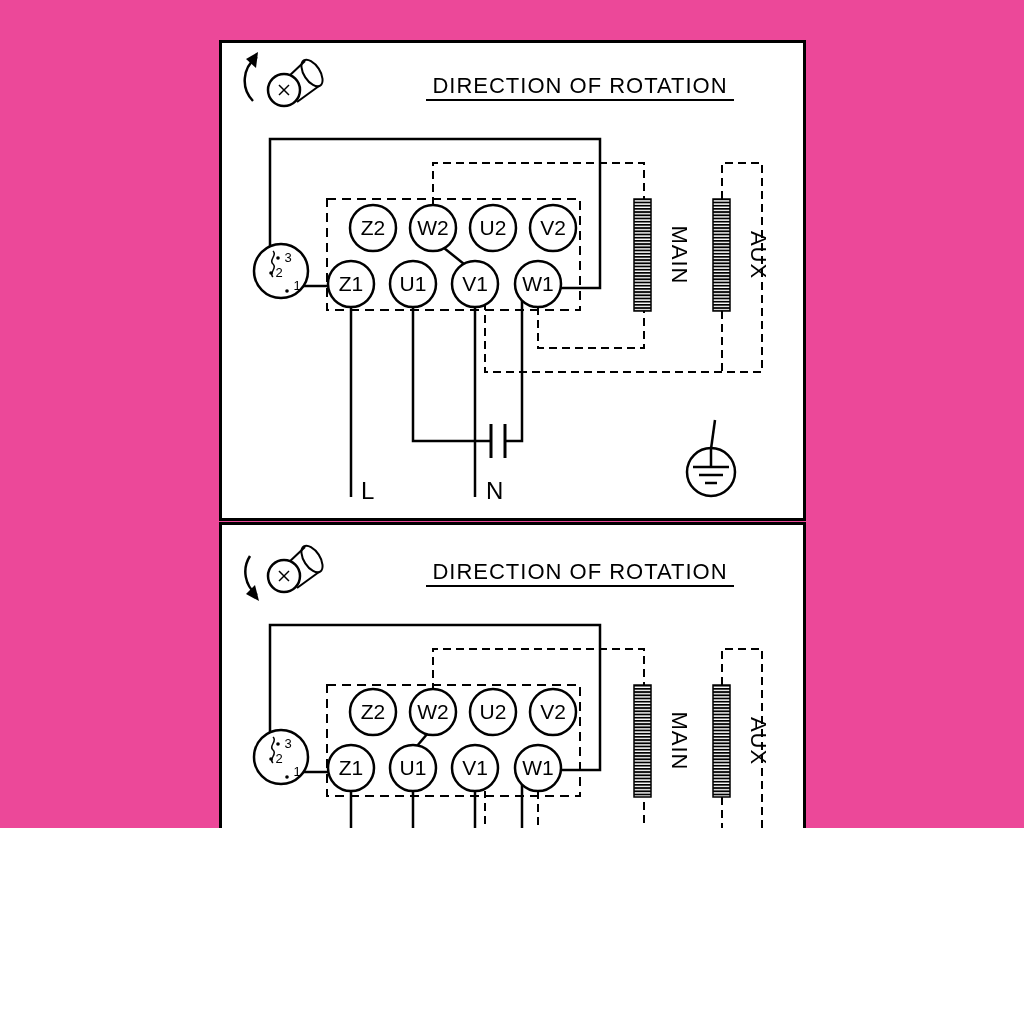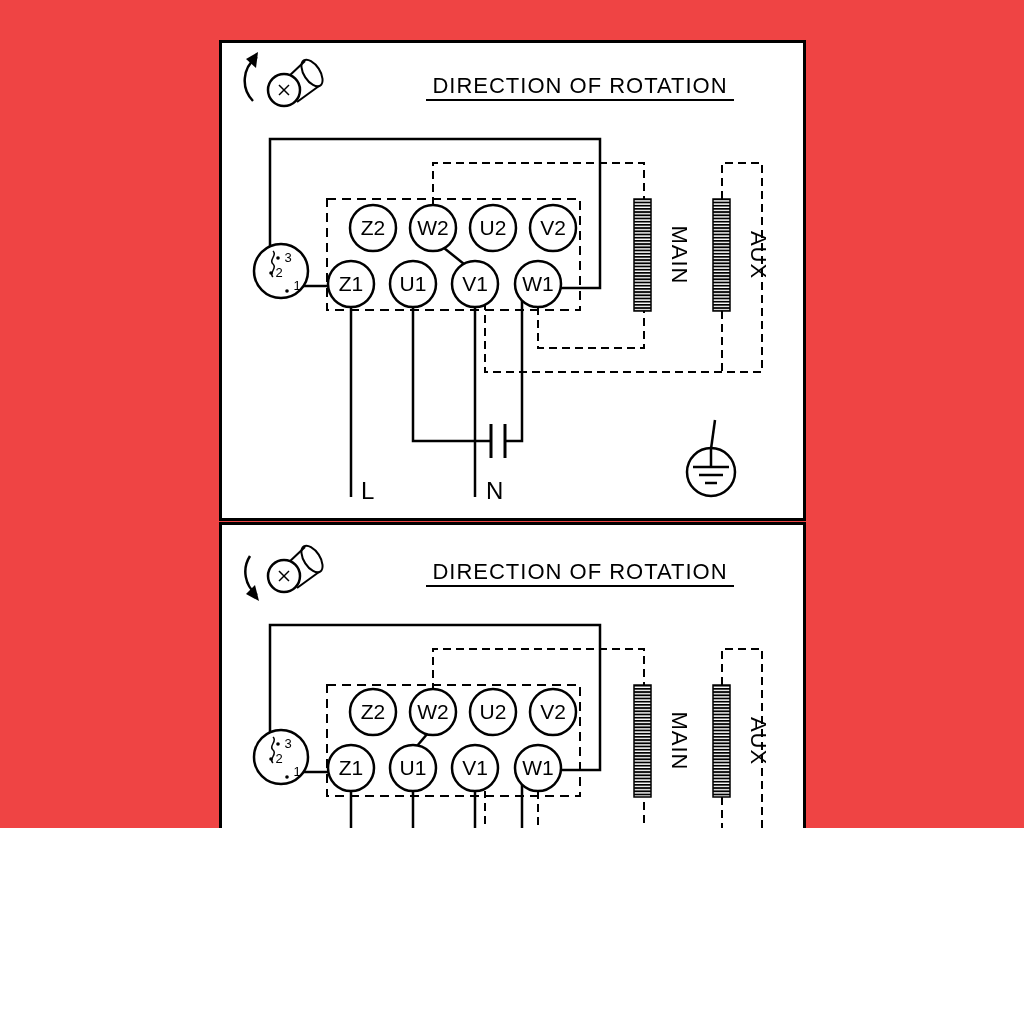--- a/index.html
+++ b/index.html
@@ -1,16 +1,16 @@
 <!DOCTYPE html>
 <html><head>
 <meta charset="utf-8">
 <style>
   html,body{margin:0;padding:0;background:#fff;}
-  .page{position:relative;width:1024px;height:828px;background:#ef4444;overflow:hidden;}
+  .page{position:relative;width:1024px;height:828px;background:#ec4899;overflow:hidden;}
   svg{display:block;}
   .border{fill:#fff;stroke:#000;stroke-width:3;}
   .boxd{fill:none;stroke:#000;stroke-width:2;stroke-dasharray:9 6;}
   .wire{fill:none;stroke:#000;stroke-width:2.5;}
   .wire3{fill:none;stroke:#000;stroke-width:3;}
   .dash{fill:none;stroke:#000;stroke-width:2;stroke-dasharray:8 5;}
   .circ{fill:#fff;stroke:#000;stroke-width:2.5;}
   .thin{fill:none;stroke:#000;stroke-width:1.5;}
   .thin2{fill:none;stroke:#000;stroke-width:2;}
   .bar{fill:url(#hatch);stroke:#000;stroke-width:1.5;}

